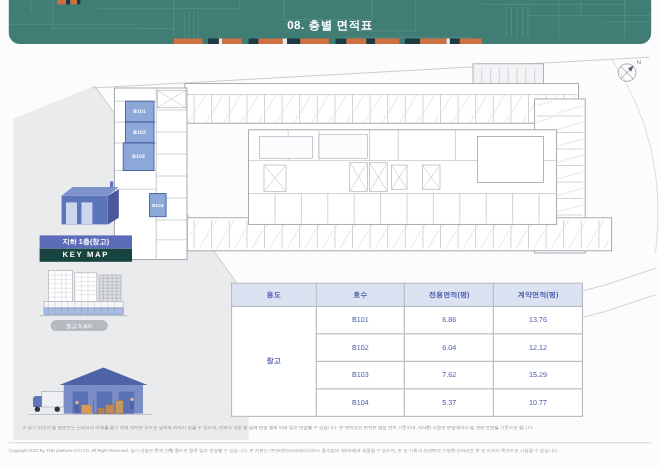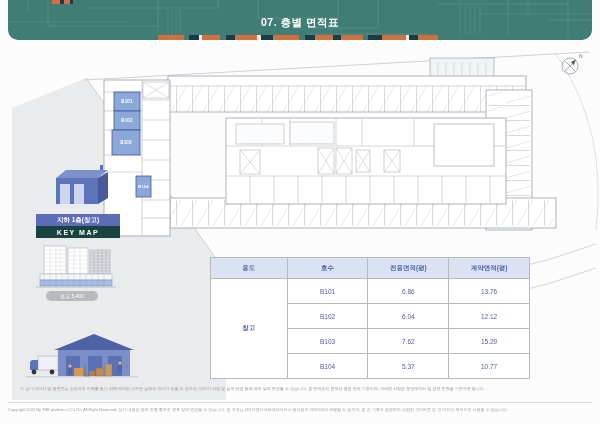--- a/index.html
+++ b/index.html
@@ -205,21 +205,21 @@
     <g stroke="#ffffff" stroke-opacity="0.15" stroke-width="0.7" fill="none">
       <path d="M40,0 V26 H150 M150,0 V33 M80,8 H210 M210,8 V0"></path>
       <path d="M250,0 V18 H330 V0 M370,0 V28 H300"></path>
       <path d="M430,4 H560 V36 M560,4 V0 M500,0 V36"></path>
       <path d="M0,22 H120 M470,14 H584 M300,34 H420"></path>
       <path d="M452,6 V34 M457,6 V34 M462,6 V34 M467,6 V34 M472,6 V34"></path>
       <path d="M160,10 V36 M164,10 V36 M168,10 V36 M172,10 V36"></path>
       <path d="M20,0 V12 M540,20 H584 M520,2 V14"></path>
     </g>
   </svg>
-  <div class="hdr-title">07. 층별 면적표</div>
+  <div class="hdr-title">08. 층별 면적표</div>
   <div class="hdr-strip-tl">
     <span class="c-o" style="width:8px"></span>
       <span class="c-d" style="width:4px"></span>
       <span class="c-o" style="width:6px"></span>
       <span class="c-d" style="width:3px"></span>
   </div>
   <div class="hdr-strip">
     <span class="c-o" style="width:26px"></span>
       <span class="c-t" style="width:5px"></span>
       <span class="c-d" style="width:10px"></span>

